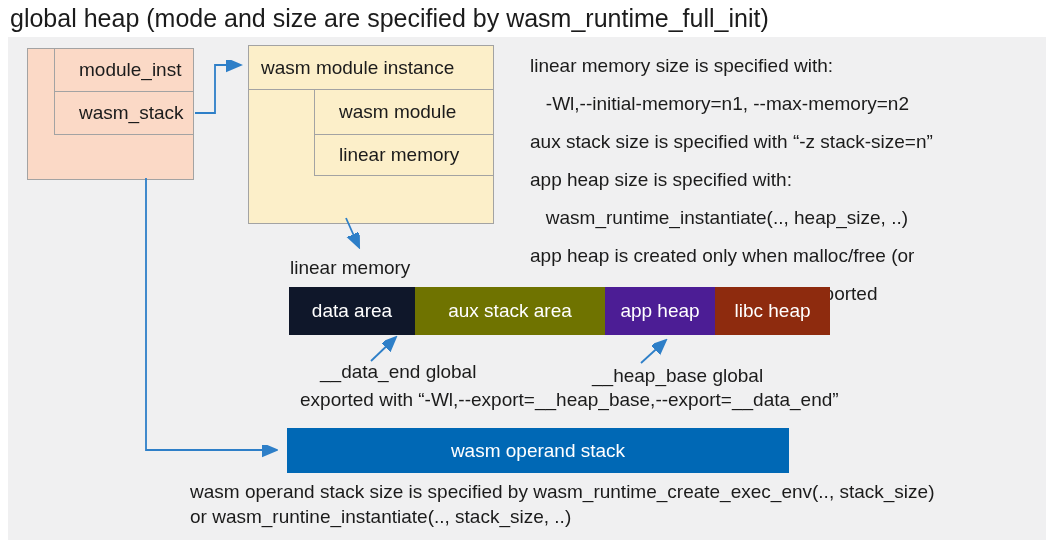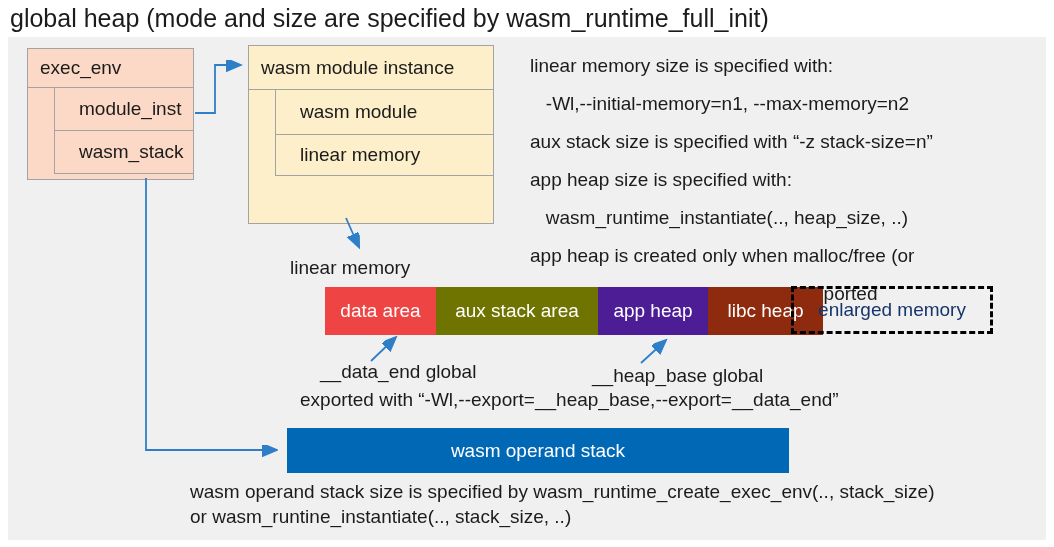--- a/index.html
+++ b/index.html
@@ -23,21 +23,21 @@
   .box.pink{background:var(--box-pink);left:27px;top:48px;width:167px;height:132px;}
   .box.yellow{background:var(--box-yellow);left:248px;top:45px;width:246px;height:179px;}
   .box-header{display:flex;align-items:center;padding-left:12px;
     border-bottom:1px solid var(--box-border);font-size:19px;white-space:nowrap;}
   .pink .box-header{height:39px;}
   .yellow .box-header{height:44px;}
   .rows{margin-left:26px;}
   .cell{display:flex;align-items:center;padding-left:24px;font-size:19px;white-space:nowrap;
     border-left:1px solid var(--box-border);border-bottom:1px solid var(--box-border);}
   .pink .cell{height:43px;}
-  .yellow .cell{height:45px;}
+  .yellow .cell{height:45px;margin-left:39px;}
   .yellow .cell:last-child{height:41px;}
   .notes{font-size:19px;line-height:38px;white-space:pre;}
   .notes-right{left:530px;top:47px;}
   .notes-bottom{left:190px;top:479px;line-height:25px;}
   .lm-label{left:290px;top:257px;font-size:19px;}
   .membar{left:289px;top:287px;height:48px;display:flex;}
   .seg{display:flex;align-items:center;justify-content:center;
     color:#FFFFFF;font-size:19px;white-space:nowrap;}
   .enlarged{left:791px;top:286px;width:202px;height:48px;border:3px dashed #000000;
     display:flex;align-items:center;justify-content:center;
@@ -54,21 +54,20 @@
 </head>
 <body>
 
 <div class="stage">
 
   <div class="abs panel"></div>
 
   <div class="abs title">global heap (mode and size are specified by wasm_runtime_full_init)</div>
 
   <div class="box pink">
-    <div class="box-header">exec_env</div>
     <div class="rows">
       <div class="cell">module_inst</div>
       <div class="cell">wasm_stack</div>
     </div>
   </div>
 
   <div class="box yellow">
     <div class="box-header">wasm module instance</div>
     <div class="rows">
       <div class="cell">wasm module</div>
@@ -80,27 +79,26 @@
    -Wl,--initial-memory=n1, --max-memory=n2
 aux stack size is specified with “-z stack-size=n”
 app heap size is specified with:
    wasm_runtime_instantiate(.., heap_size, ..)
 app heap is created only when malloc/free (or
 __new/__release for as) are not exported</div>
 
   <div class="abs lm-label">linear memory</div>
 
   <div class="abs membar">
-    <div class="seg" style="background: #ef4444; width: 111px; margin-left: 36px;">data area</div>
-    <div class="seg" style="background: rgb(111, 115, 0); width: 162px;">aux stack area</div>
+    <div class="seg" style="background: #0f172a; width: 126px;">data area</div>
+    <div class="seg" style="background: rgb(111, 115, 0); width: 190px;">aux stack area</div>
     <div class="seg" style="background: #4c1d95; width: 110px;">app heap</div>
     <div class="seg" style="background: rgb(142, 43, 14); width: 115px;">libc heap</div>
   </div>
 
-  <div class="abs enlarged">enlarged memory</div>
 
   <div class="abs ann ann-data-end">__data_end global</div>
   <div class="abs ann ann-heap-base">__heap_base global</div>
   <div class="abs ann ann-exported">exported with “-Wl,--export=__heap_base,--export=__data_end”</div>
 
   <div class="abs operand">wasm operand stack</div>
 
   <div class="abs notes notes-bottom">wasm operand stack size is specified by wasm_runtime_create_exec_env(.., stack_size)
 or wasm_runtine_instantiate(.., stack_size, ..)</div>
 

